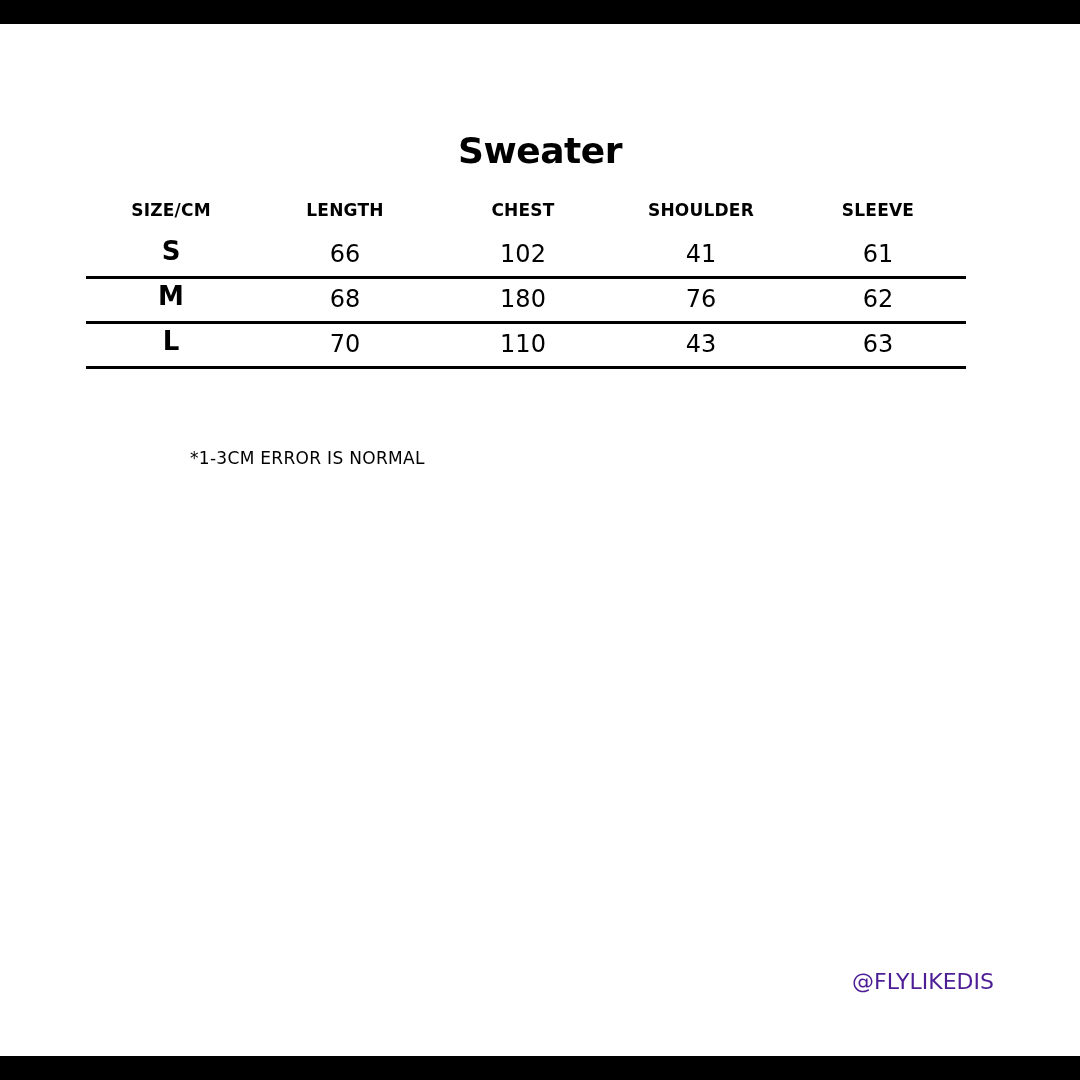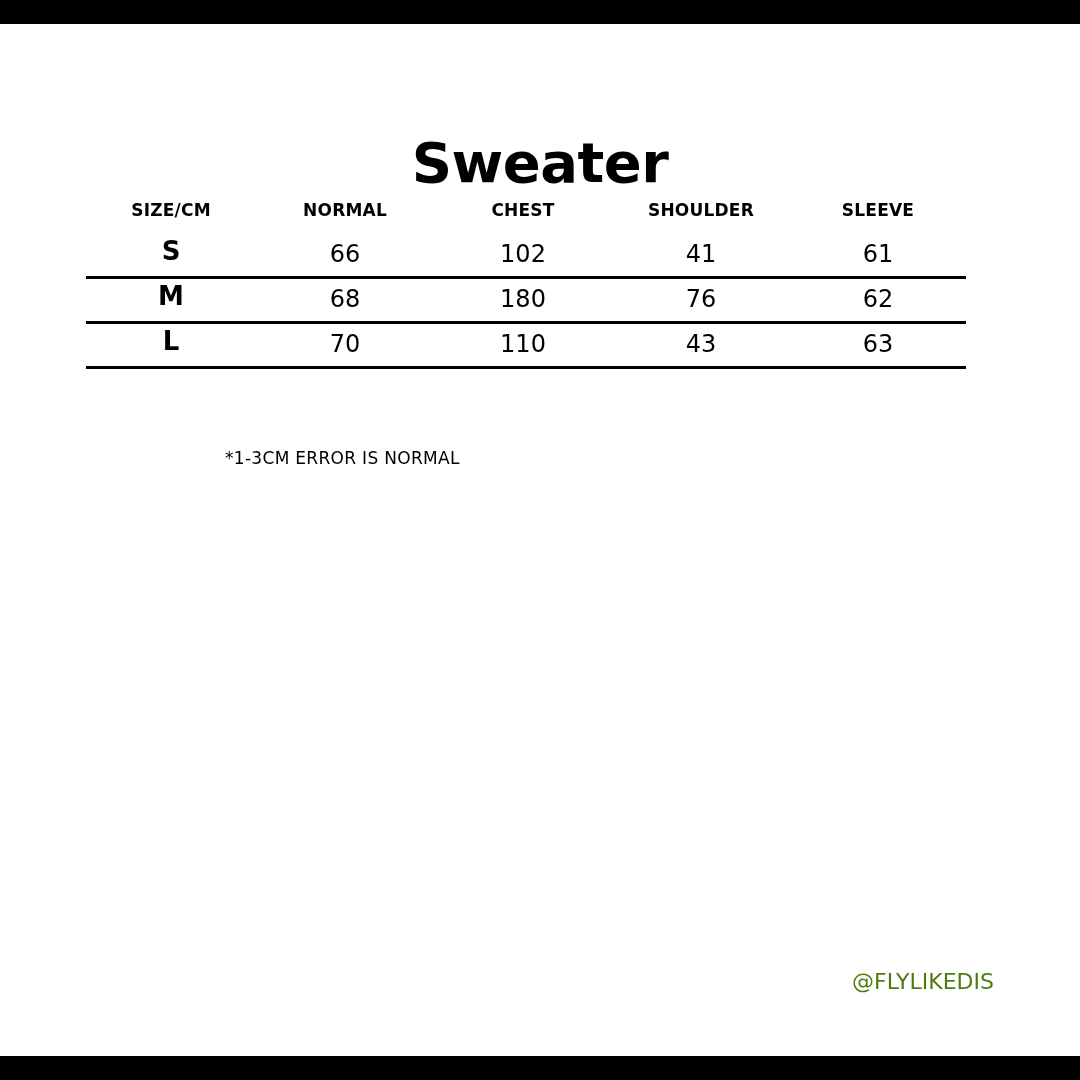--- a/index.html
+++ b/index.html
@@ -37,21 +37,21 @@
     width: 1080px;
     height: 1032px;
   }
 
   .title {
     position: absolute;
     top: 106px;
     left: 0;
     width: 1080px;
     text-align: center;
-    font-size: 56px;
+    font-size: 36px;
     font-weight: bold;
     color: #000000;
     letter-spacing: -0.5px;
     font-family: "DejaVu Sans", sans-serif;
   }
 
   .table-wrap {
     position: absolute;
     top: 176px;
     left: 86px;
@@ -95,50 +95,49 @@
   }
 
   .note {
     position: absolute;
     top: 424px;
     left: 190px;
     font-size: 17px;
     color: #000000;
     letter-spacing: 0.3px;
     font-family: "DejaVu Sans", sans-serif;
-    margin-left: 35px;
   }
 
   .handle {
     position: absolute;
     top: 945px;
     right: 86px;
     font-size: 22px;
-    color: #4d7c0f;
+    color: #4c1d95;
     font-family: "DejaVu Sans", sans-serif;
   }
 </style>
 </head>
 <body>
 
 <div class="page">
 
   <div class="bar bar-top"></div>
   <div class="bar bar-bottom"></div>
 
   <div class="content">
 
     <div class="title">Sweater</div>
 
     <div class="table-wrap">
       <table class="size-table">
         <thead>
           <tr>
             <th class="col-size">SIZE/CM</th>
-            <th class="col-len">NORMAL</th>
+            <th class="col-len">LENGTH</th>
             <th class="col-chest">CHEST</th>
             <th class="col-sh">SHOULDER</th>
             <th class="col-slv">SLEEVE</th>
           </tr>
         </thead>
         <tbody>
           <tr>
             <td class="size-cell">S</td>
             <td>66</td>
             <td>102</td>

